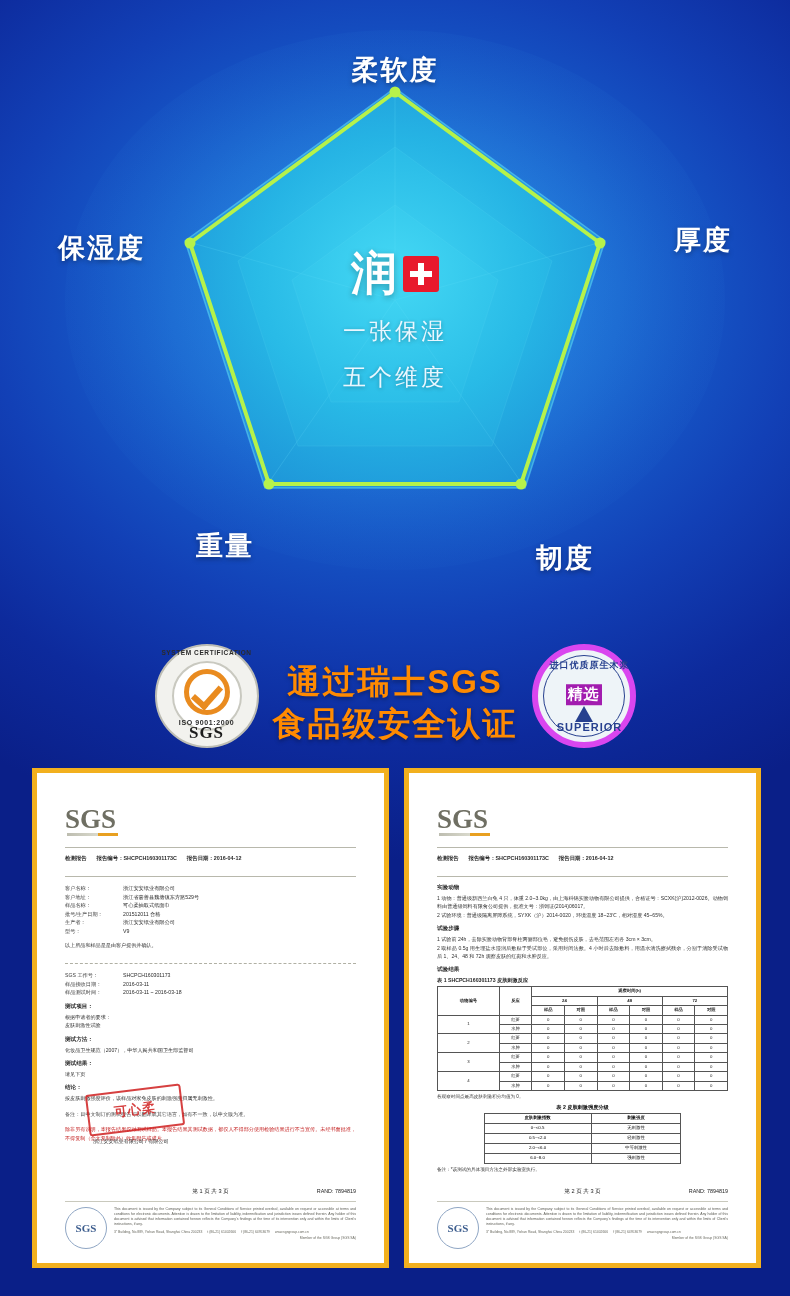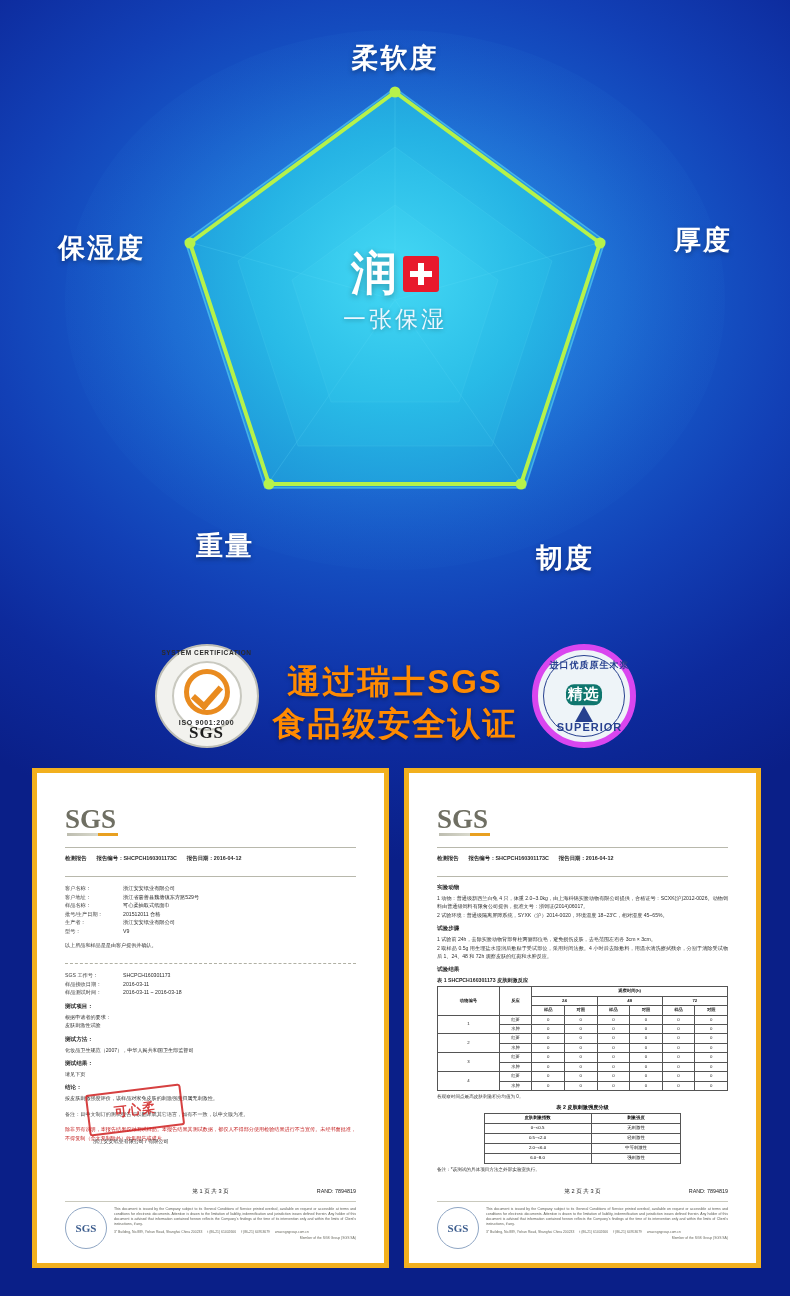--- a/index.html
+++ b/index.html
@@ -26,21 +26,21 @@
 
   .radar-label {
     position: absolute;
     color: #ffffff;
     font-size: 27px;
     font-weight: bold;
     letter-spacing: 2px;
     text-shadow: 0 2px 5px rgba(0,0,0,.35);
     white-space: nowrap;
   }
-  #lbl-top    { left: 50%; transform: translateX(-50%); top: 40px; }
+  #lbl-top    { left: 50%; transform: translateX(-50%); top: 52px; }
   #lbl-left   { left: 58px;  top: 230px; }
   #lbl-right  { right: 58px; top: 222px; text-align: right; }
   #lbl-bl     { left: 196px; top: 528px; }
   #lbl-br     { right: 196px; top: 540px; }
 
   
   #radar-center {
     position: absolute;
     left: 50%;
     top: 248px;
@@ -75,21 +75,21 @@
     background: #ffffff;
   }
   #center-cross:before { left: 50%; top: 7px; width: 6px; height: 22px; transform: translateX(-50%); }
   #center-cross:after  { top: 50%; left: 7px; height: 6px; width: 22px; transform: translateY(-50%); }
 
   .center-line {
     color: #eaf7ff;
     font-size: 23px;
     letter-spacing: 3px;
     line-height: 30px;
-    margin-top: 4px;
+    margin-top: 16px;
     text-shadow: 0 1px 4px rgba(0,0,0,.3);
   }
 
   
   #sgs-banner {
     position: absolute;
     left: 0; top: 636px;
     width: 790px; height: 120px;
     display: flex;
     align-items: center;
@@ -186,25 +186,25 @@
   #superior-seal .mid {
     position: absolute;
     left: 50%; top: 50%;
     transform: translate(-50%,-56%);
     width: 54px;
     text-align: center;
   }
   #superior-seal .mid .kanji {
     font-size: 15px; font-weight: bold; color: #27408f;
     letter-spacing: 1px;
-    background: #0f766e;
+    background: #a21caf;
     color: #fff;
     padding: 1px 2px;
     display: inline-block;
-    border-radius: 8px;
+    border-radius: 0;
   }
   #superior-seal .leaf {
     position: absolute;
     left: 50%; top: 56px;
     transform: translateX(-50%);
     width: 0; height: 0;
     border-left: 9px solid transparent;
     border-right: 9px solid transparent;
     border-bottom: 16px solid #27408f;
   }
@@ -471,20 +471,21 @@
   <div class="radar-label" id="lbl-right">厚度</div>
   <div class="radar-label" id="lbl-bl">重量</div>
   <div class="radar-label" id="lbl-br">韧度</div>
 
   <div id="radar-center">
     <div id="center-mark">
       <span id="center-char">润</span>
       <span id="center-cross"></span>
     </div>
     <div class="center-line">一张保湿</div>
+    <div class="center-line">五个维度</div>
   </div>
 </section>
 
 <section id="sgs-banner">
 
   <div id="iso-seal">
     <div class="ring"></div>
     <div class="top-arc">SYSTEM CERTIFICATION</div>
     <div class="inner"></div>
     <div class="check-circle"></div>

